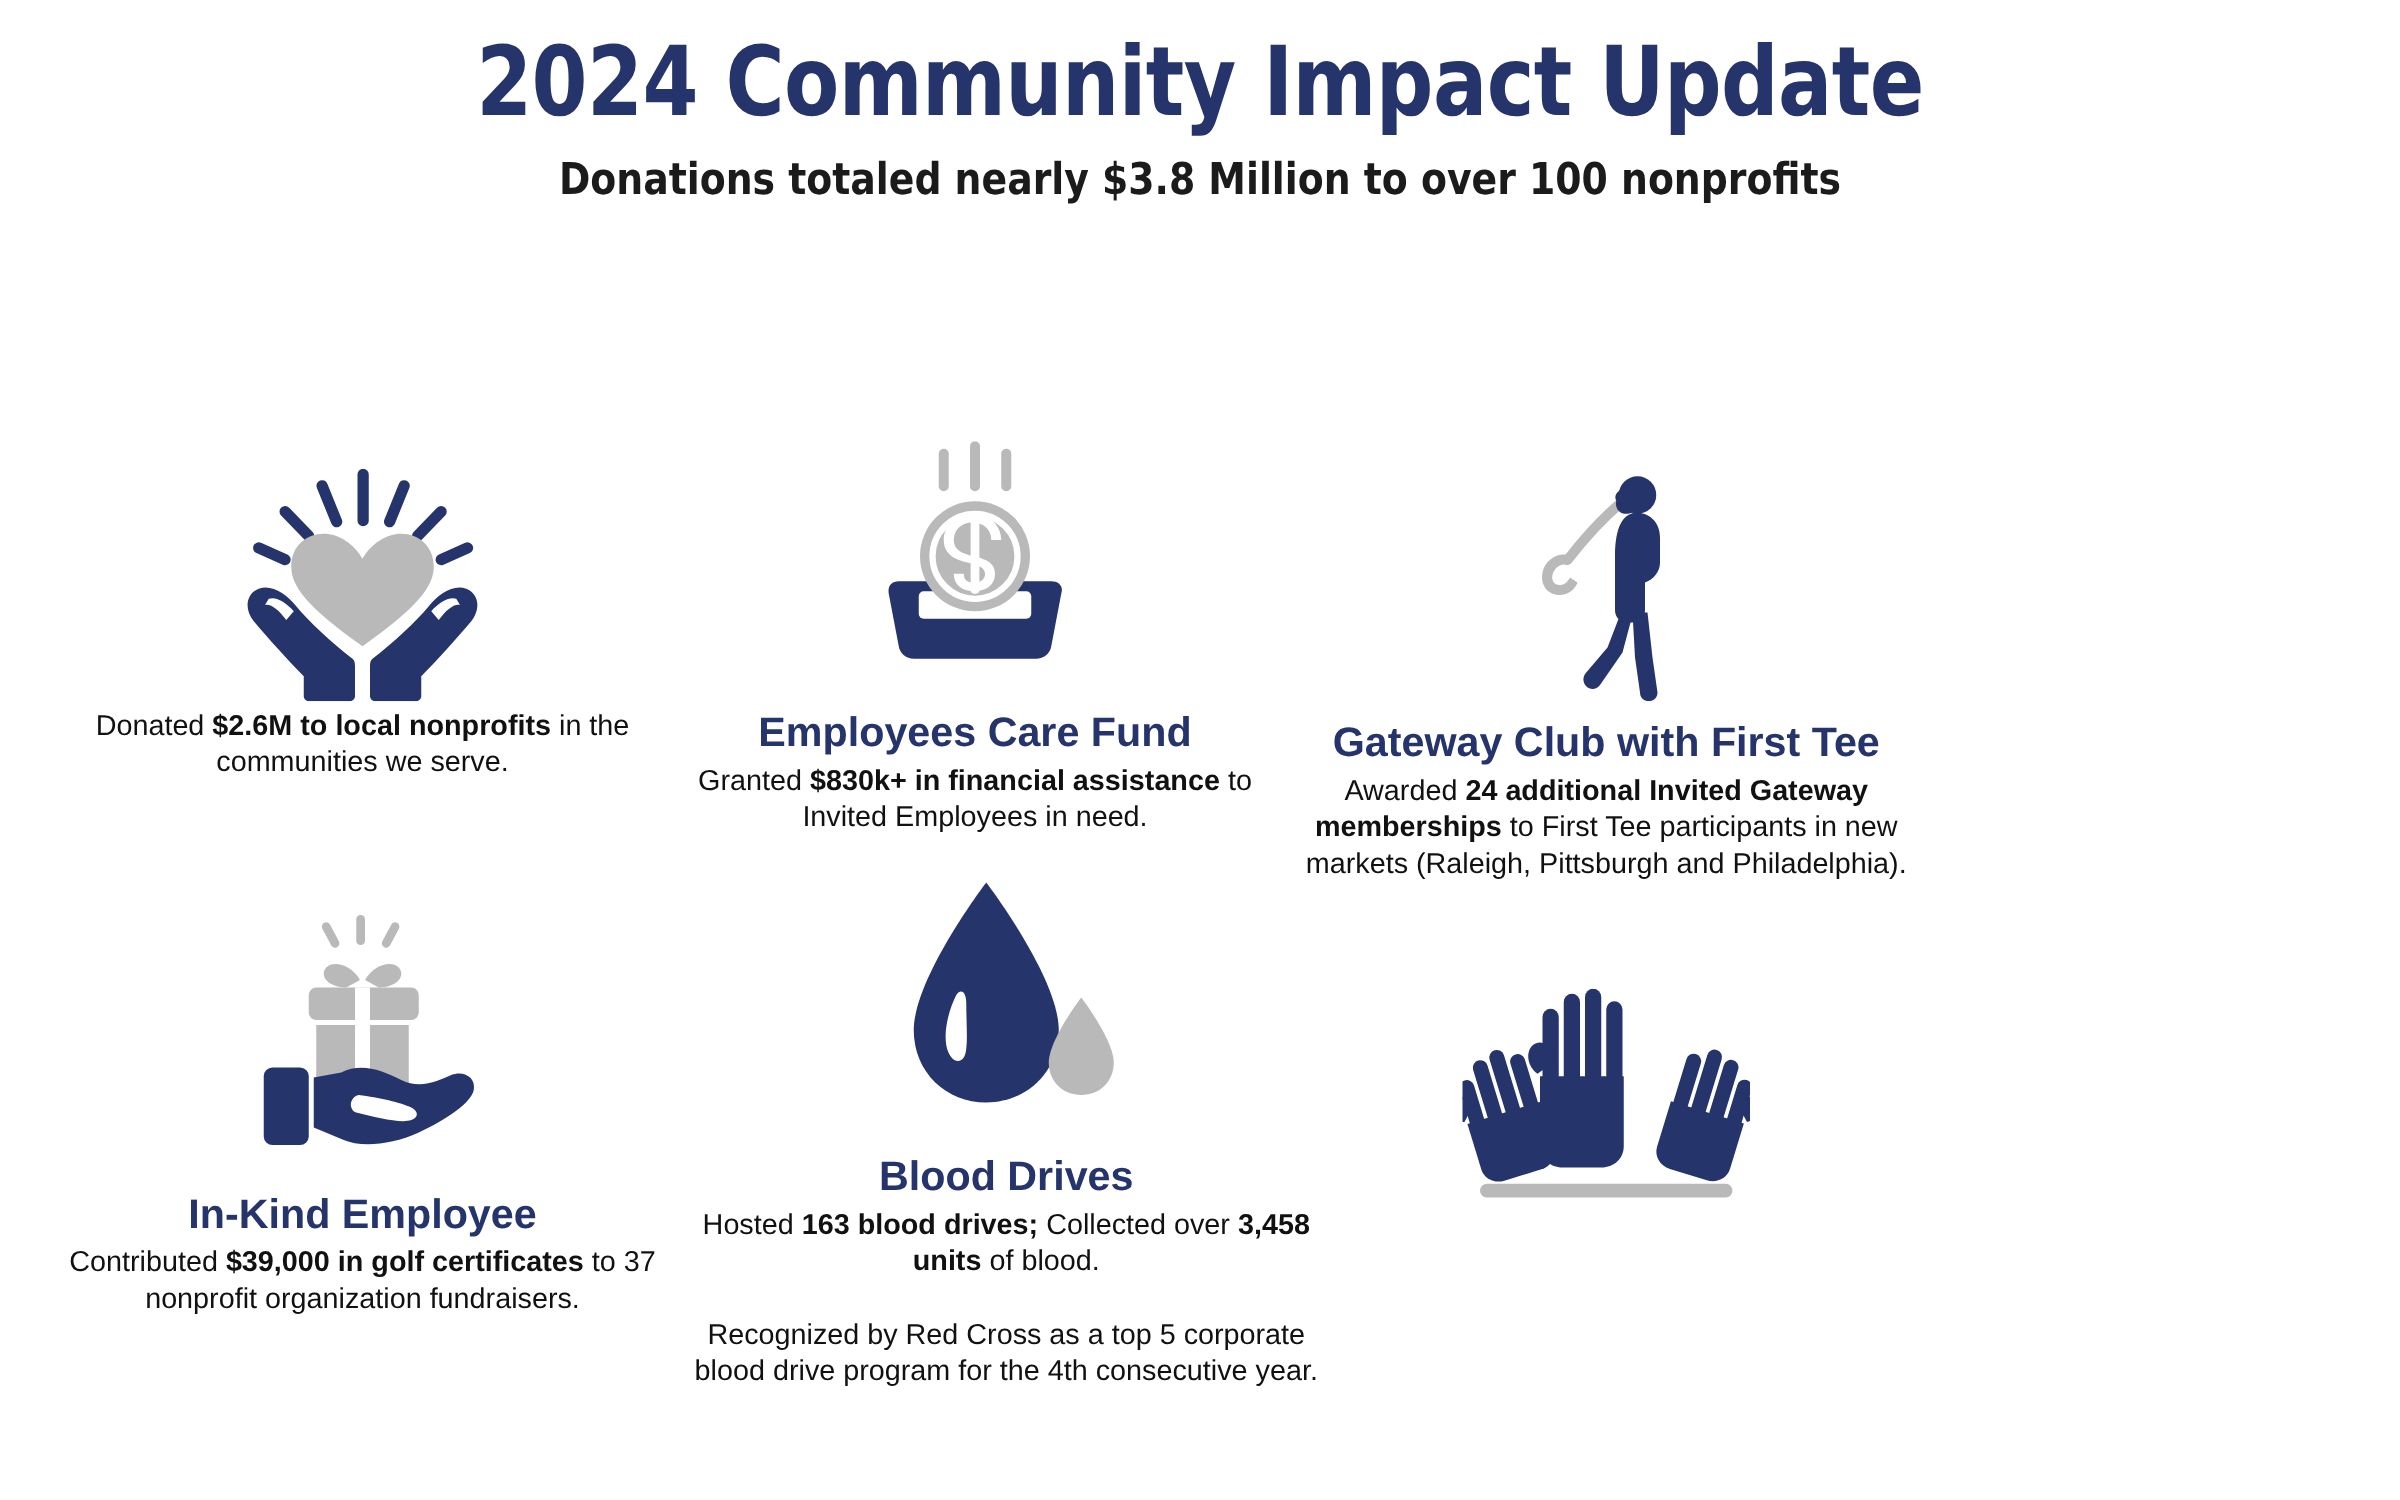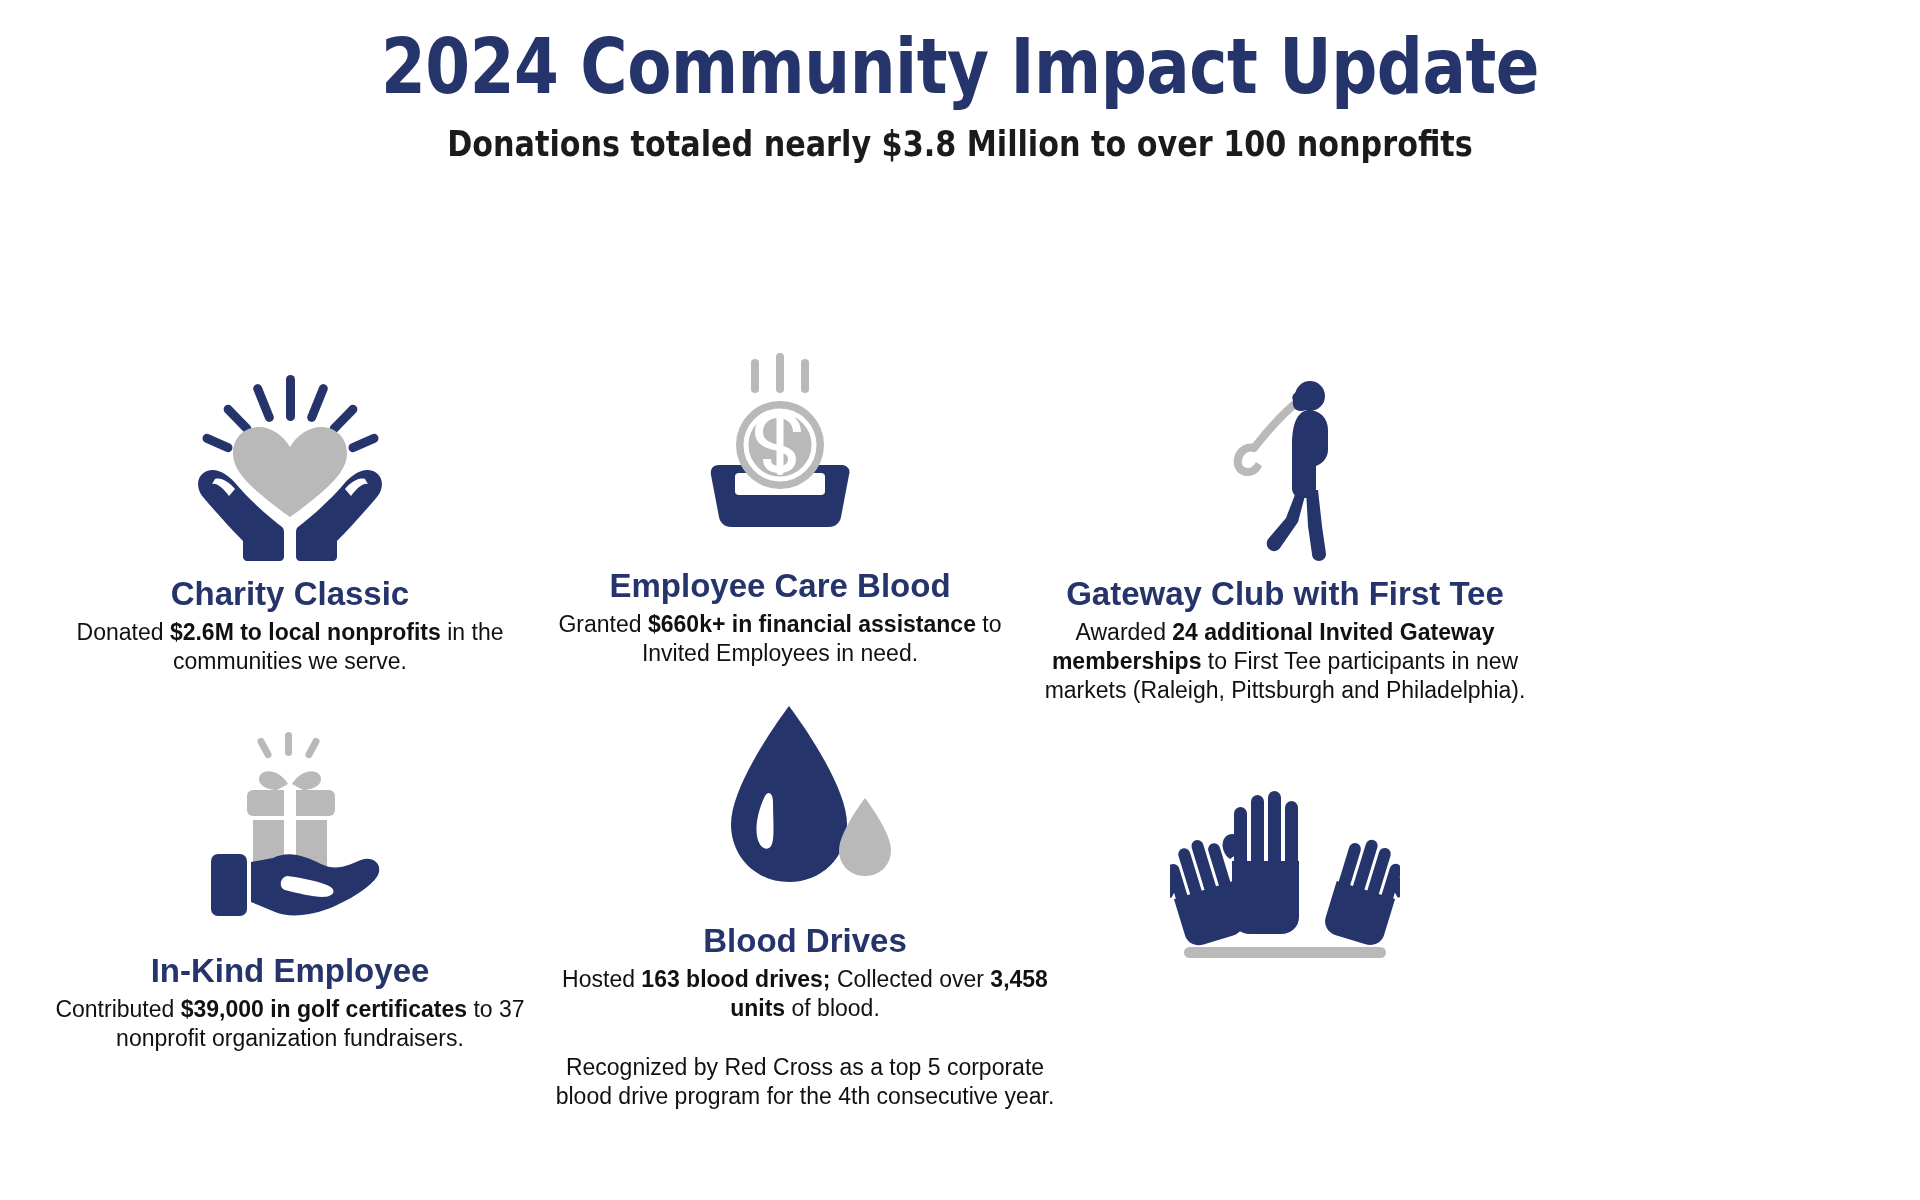--- a/index.html
+++ b/index.html
@@ -118,21 +118,20 @@
             <path fill="#b9b9b9" d="M105 142 C60 110 48 94 48 78 C48 62 60 52 74 52 C86 52 98 60 105 72 C112 60 124 52 136 52 C150 52 162 62 162 78 C162 94 150 110 105 142 Z"></path>
 
             <path fill="#26346c" d="M97 152 C80 139 62 122 52 110 C44 100 32 92 22 96 C12 100 10 112 18 122 C30 136 44 152 58 166 L58 182 C58 184 60 186 62 186 L95 186 C97 186 99 184 99 182 L99 158 C99 155 98.5 153 97 152 Z
                      M30 104 C36 102 44 107 50 114 L44 121 C38 113 32 108 27 109 Z"></path>
 
             <path fill="#26346c" d="M113 152 C130 139 148 122 158 110 C166 100 178 92 188 96 C198 100 200 112 192 122 C180 136 166 152 152 166 L152 182 C152 184 150 186 148 186 L115 186 C113 186 111 184 111 182 L111 158 C111 155 111.5 153 113 152 Z
                      M180 104 C174 102 166 107 160 114 L166 121 C172 113 178 108 183 109 Z"></path>
           </svg>
         </span>
       </div>
-      <div class="card-title">Charity Classic</div>
       <div class="card-body">Donated <b>$2.6M to local nonprofits</b> in the communities we serve.</div>
     </div>
 
     <div class="card" id="card-care">
       <div class="icon-wrap">
         <span>
           <svg width="210" height="200" viewBox="0 0 210 200">
 
             <g fill="#b9b9b9">
               <rect x="76" y="6" width="8" height="34" rx="4"></rect>
@@ -147,22 +146,22 @@
             <circle cx="105" cy="92" r="44" fill="#b9b9b9"></circle>
             <circle cx="105" cy="92" r="34" fill="none" stroke="#ffffff" stroke-width="5"></circle>
 
             <g fill="#ffffff">
               <rect x="101.5" y="62" width="7" height="60" rx="3"></rect>
               <path d="M118 79 C118 70 111 65 103 65 C94 65 88 71 88 79 C88 87 95 90 104 92 C113 94 121 97 121 106 C121 115 114 120 104 120 C95 120 88 115 88 106 L96 106 C96 111 99 113 104 113 C109 113 113 111 113 106 C113 101 107 99 99 97 C90 95 80 91 80 79 C80 69 88 58 103 58 C117 58 126 68 126 79 Z"></path>
             </g>
           </svg>
         </span>
       </div>
-      <div class="card-title">Employee Care Blood</div>
-      <div class="card-body">Granted <b>$660k+ in financial assistance</b> to Invited Employees in need.</div>
+      <div class="card-title">Employees Care Fund</div>
+      <div class="card-body">Granted <b>$830k+ in financial assistance</b> to Invited Employees in need.</div>
     </div>
 
     <div class="card" id="card-gateway">
       <div class="icon-wrap">
         <span>
           <svg width="150" height="185" viewBox="0 0 150 185">
 
             <g fill="none" stroke="#b9b9b9" stroke-width="8" stroke-linecap="round">
               <path d="M92 22 C74 36 58 54 44 72"></path>
             </g>

